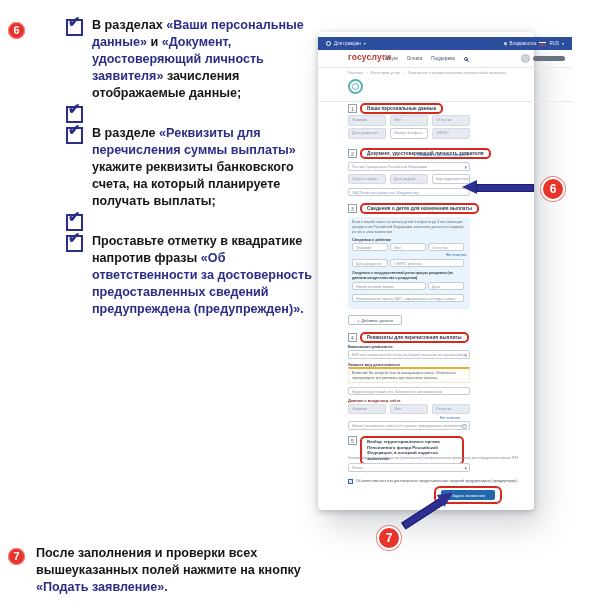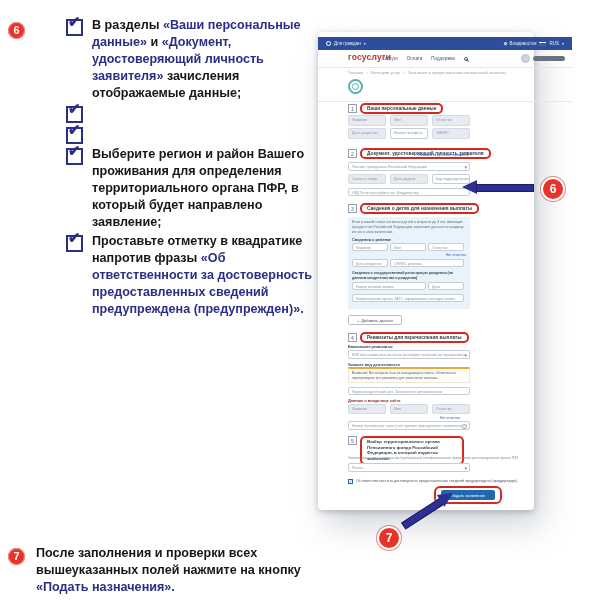--- a/index.html
+++ b/index.html
@@ -106,50 +106,50 @@
 <body>
 
 <div class="instr">
   <div class="step6">
     <div class="badge b6">6</div>
     <div class="items">
       <div class="item">
         <span class="cb">
             <span class="mk">✔</span>
           </span>
-        <span><span>В разделы </span><span class="blue">«Ваши персональные данные»</span><span> и </span><span class="blue">«Документ, удостоверяющий личность заявителя»</span><span> зачисления отображаемые данные;</span></span>
-      </div>
-      <div class="item">
-        <span class="cb">
-            <span class="mk">✔</span>
-          </span>
-      </div>
-      <div class="item">
-        <span class="cb">
-            <span class="mk">✔</span>
-          </span>
-      </div>
-      <div class="item">
-        <span class="cb">
-            <span class="mk">✔</span>
-          </span>
-        <span><span>Выберите регион и район Вашего проживания для определения территориального органа ПФР, в который будет направлено заявление;</span></span>
+        <span><span>В разделах </span><span class="blue">«Ваши персональные данные»</span><span> и </span><span class="blue">«Документ, удостоверяющий личность заявителя»</span><span> зачисления отображаемые данные;</span></span>
+      </div>
+      <div class="item">
+        <span class="cb">
+            <span class="mk">✔</span>
+          </span>
+      </div>
+      <div class="item">
+        <span class="cb">
+            <span class="mk">✔</span>
+          </span>
+        <span><span>В разделе </span><span class="blue">«Реквизиты для перечисления суммы выплаты»</span><span> укажите реквизиты банковского счета, на который планируете получать выплаты;</span></span>
+      </div>
+      <div class="item">
+        <span class="cb">
+            <span class="mk">✔</span>
+          </span>
       </div>
       <div class="item">
         <span class="cb">
             <span class="mk">✔</span>
           </span>
         <span><span>Проставьте отметку в квадратике напротив фразы </span><span class="blue">«Об ответственности за достоверность предоставленных сведений предупреждена (предупрежден)».</span></span>
       </div>
     </div>
   </div>
 </div>
 <div class="step7">
   <div class="badge b7">7</div>
-  <div><span>После заполнения и проверки всех вышеуказанных полей нажмите на кнопку </span><span class="blue">«Подать назначения».</span></div>
+  <div><span>После заполнения и проверки всех вышеуказанных полей нажмите на кнопку </span><span class="blue">«Подать заявление».</span></div>
 </div>
 
 <div class="shot">
 
   <div class="topbar">
     <span class="tgrp">
       <span class="emb"></span>
       <span>Для граждан</span>
       <span class="chevw">▾</span>
     </span>

